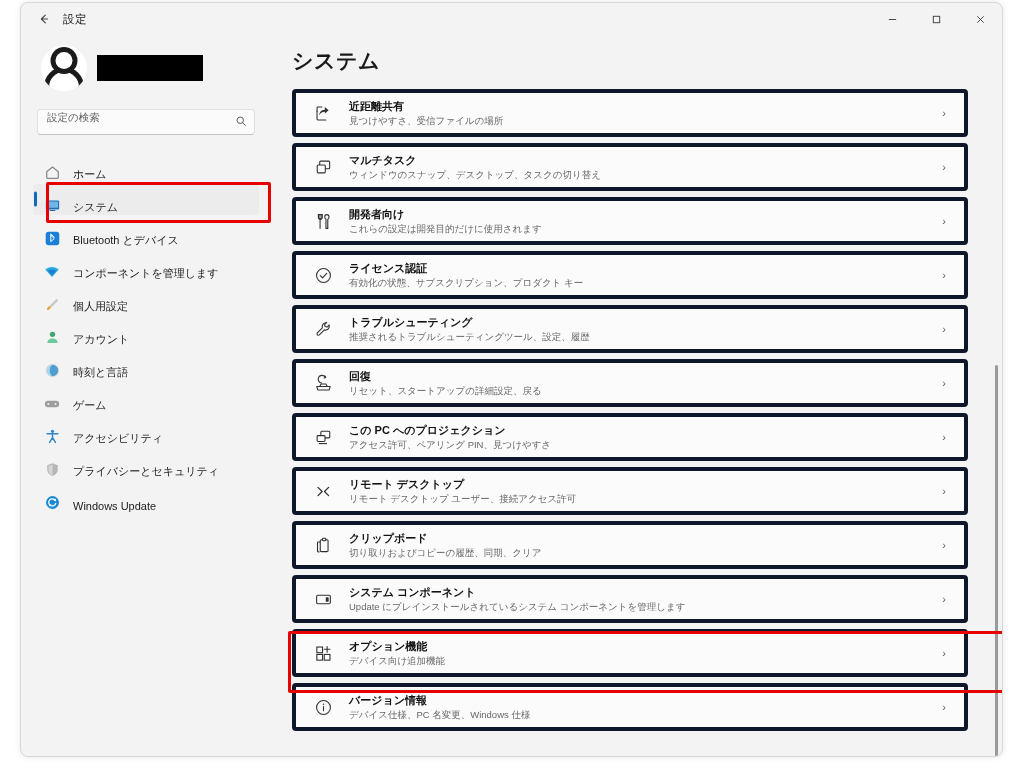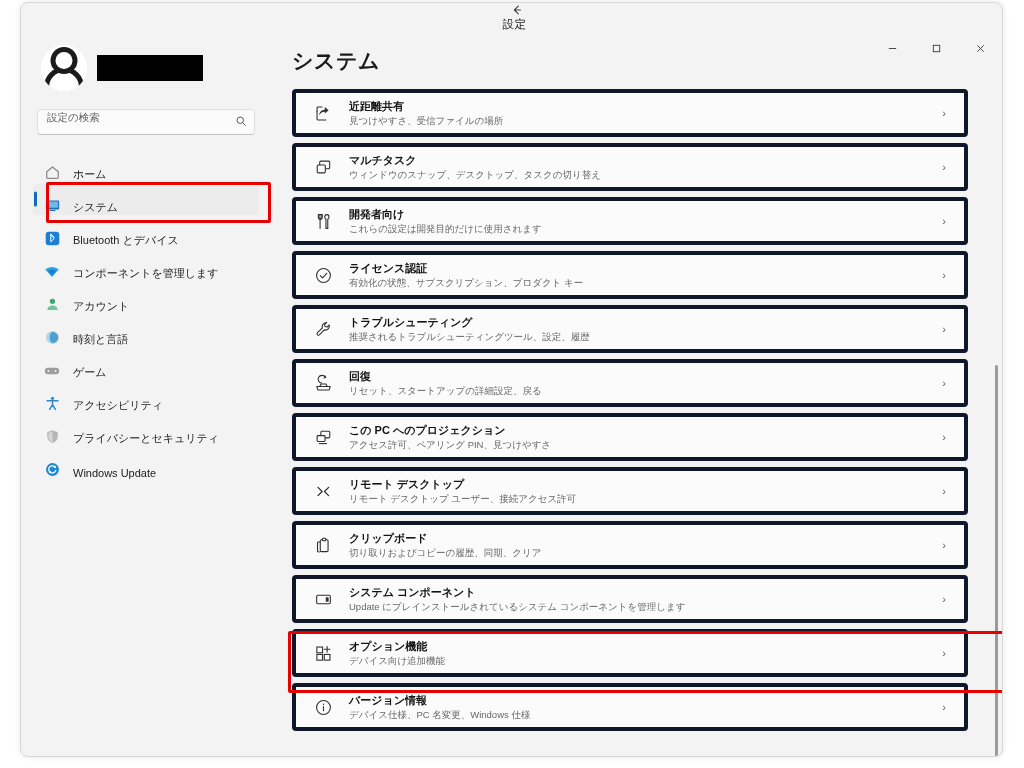--- a/index.html
+++ b/index.html
@@ -30,21 +30,20 @@
   }
 
   
   #titlebar {
     position: absolute;
     left: 0; top: 0;
     width: 100%;
     height: 32px;
     display: flex;
     align-items: center;
-    flex-direction: column;
   }
   .back-btn {
     margin-left: 10px;
     width: 26px; height: 26px;
     display: flex; align-items: center; justify-content: center;
     color: #444;
     font-size: 14px;
     border-radius: 4px;
     cursor: pointer;
   }
@@ -351,20 +350,29 @@
       <div class="nav-item">
         <span class="nav-ico">
           <svg width="18" height="18" viewBox="0 0 20 20">
             <path d="M2.5 7.2C4.6 5.4 7.2 4.4 10 4.4s5.4 1 7.5 2.8L10 15.6 2.5 7.2z" fill="#2aa9e0"></path>
             <path d="M5.4 8.6C6.8 7.6 8.3 7.1 10 7.1s3.2.5 4.6 1.5L10 14 5.4 8.6z" fill="#1b7fd4"></path>
           </svg>
         </span>
         <span class="nav-label">コンポーネントを管理します</span>
       </div>
 
+      <div class="nav-item">
+        <span class="nav-ico">
+          <svg width="17" height="17" viewBox="0 0 20 20">
+            <path d="M14.8 3.3l2 2-8.2 8.2-2-2 8.2-8.2z" fill="#c9c9c9"></path>
+            <path d="M6.3 11.6l2 2-2.3 2.6-2.5.3.3-2.5 2.5-2.4z" fill="#e8a33d"></path>
+          </svg>
+        </span>
+        <span class="nav-label">個人用設定</span>
+      </div>
 
 
       <div class="nav-item">
         <span class="nav-ico">
           <svg width="17" height="17" viewBox="0 0 20 20">
             <circle cx="10" cy="6.3" r="3.1" fill="#3fa372"></circle>
             <path d="M3.9 16.6c0-3.4 2.7-5.4 6.1-5.4s6.1 2 6.1 5.4H3.9z" fill="#6dc79b"></path>
           </svg>
         </span>
         <span class="nav-label">アカウント</span>

